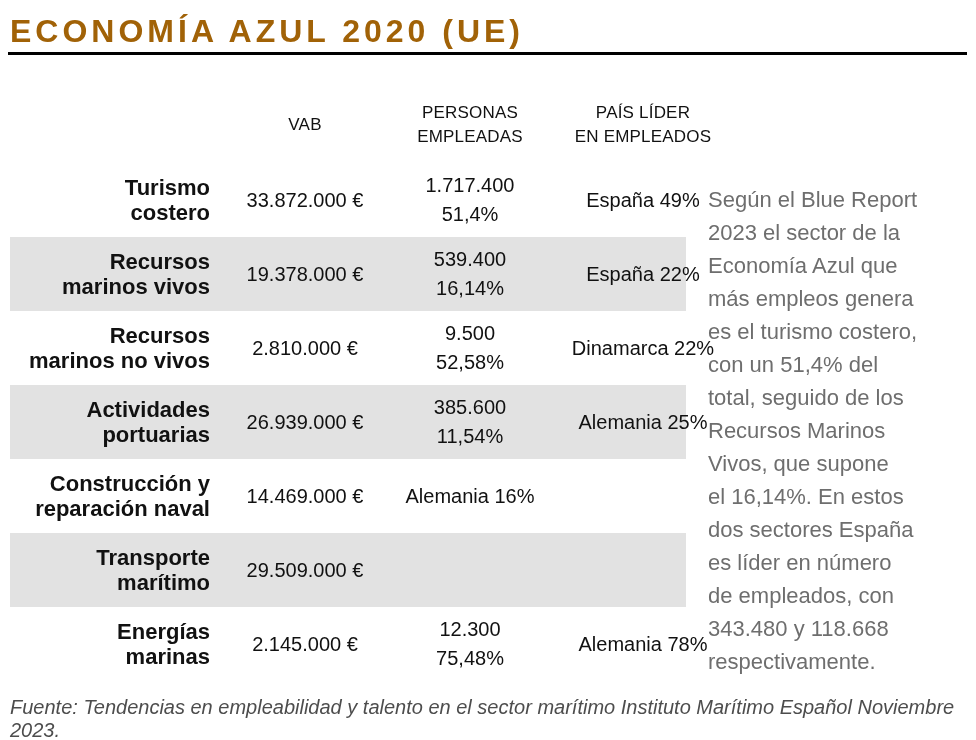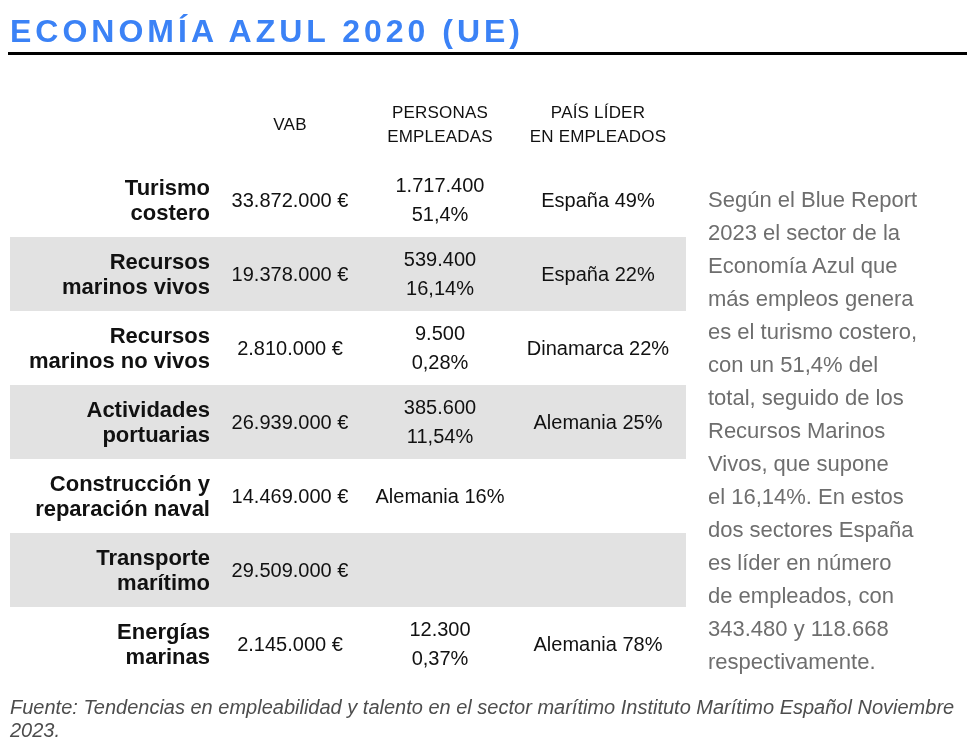--- a/index.html
+++ b/index.html
@@ -10,35 +10,36 @@
     position: relative;
   }
   .page { position: relative; width: 976px; height: 740px; }
 
   
   .title {
     margin: 13px 16px 0 10px;
     font-size: 32px;
     font-weight: 600;
     letter-spacing: 4px;
-    color: #3b82f6;
+    color: #a16207;
     line-height: 36px;
   }
   .title-rule {
     height: 3px;
     background: #000000;
     margin: 3px 9px 0 8px;
   }
 
   
   .table { margin-left: 10px; width: 676px; }
   .trow {
     display: grid;
     grid-template-columns: 200px 160px 140px 176px;
     align-items: center;
+    gap: 15px;
   }
   .thead { height: 76px; margin-top: 32px; }
   .thead .cell {
     font-size: 17px;
     font-weight: 500;
     text-align: center;
     line-height: 24px;
     letter-spacing: 0.2px;
   }
   .row { height: 74px; }
@@ -111,21 +112,21 @@
       <div class="cell-val pre">539.400
 16,14%</div>
       <div class="cell-val">España 22%</div>
     </div>
 
     <div class="trow row">
       <div class="cell-sector pre">Recursos
 marinos no vivos</div>
       <div class="cell-val">2.810.000 €</div>
       <div class="cell-val pre">9.500
-0,28%</div>
+52,58%</div>
       <div class="cell-val">Dinamarca 22%</div>
     </div>
 
     <div class="trow row shaded">
       <div class="cell-sector pre">Actividades
 portuarias</div>
       <div class="cell-val">26.939.000 €</div>
       <div class="cell-val pre">385.600
 11,54%</div>
       <div class="cell-val">Alemania 25%</div>
@@ -142,21 +143,21 @@
       <div class="cell-sector pre">Transporte
 marítimo</div>
       <div class="cell-val">29.509.000 €</div>
     </div>
 
     <div class="trow row">
       <div class="cell-sector pre">Energías
 marinas</div>
       <div class="cell-val">2.145.000 €</div>
       <div class="cell-val pre">12.300
-0,37%</div>
+75,48%</div>
       <div class="cell-val">Alemania 78%</div>
     </div>
 
   </div>
 
   <aside class="note">Según el Blue Report
 2023 el sector de la
 Economía Azul que
 más empleos genera
 es el turismo costero,

